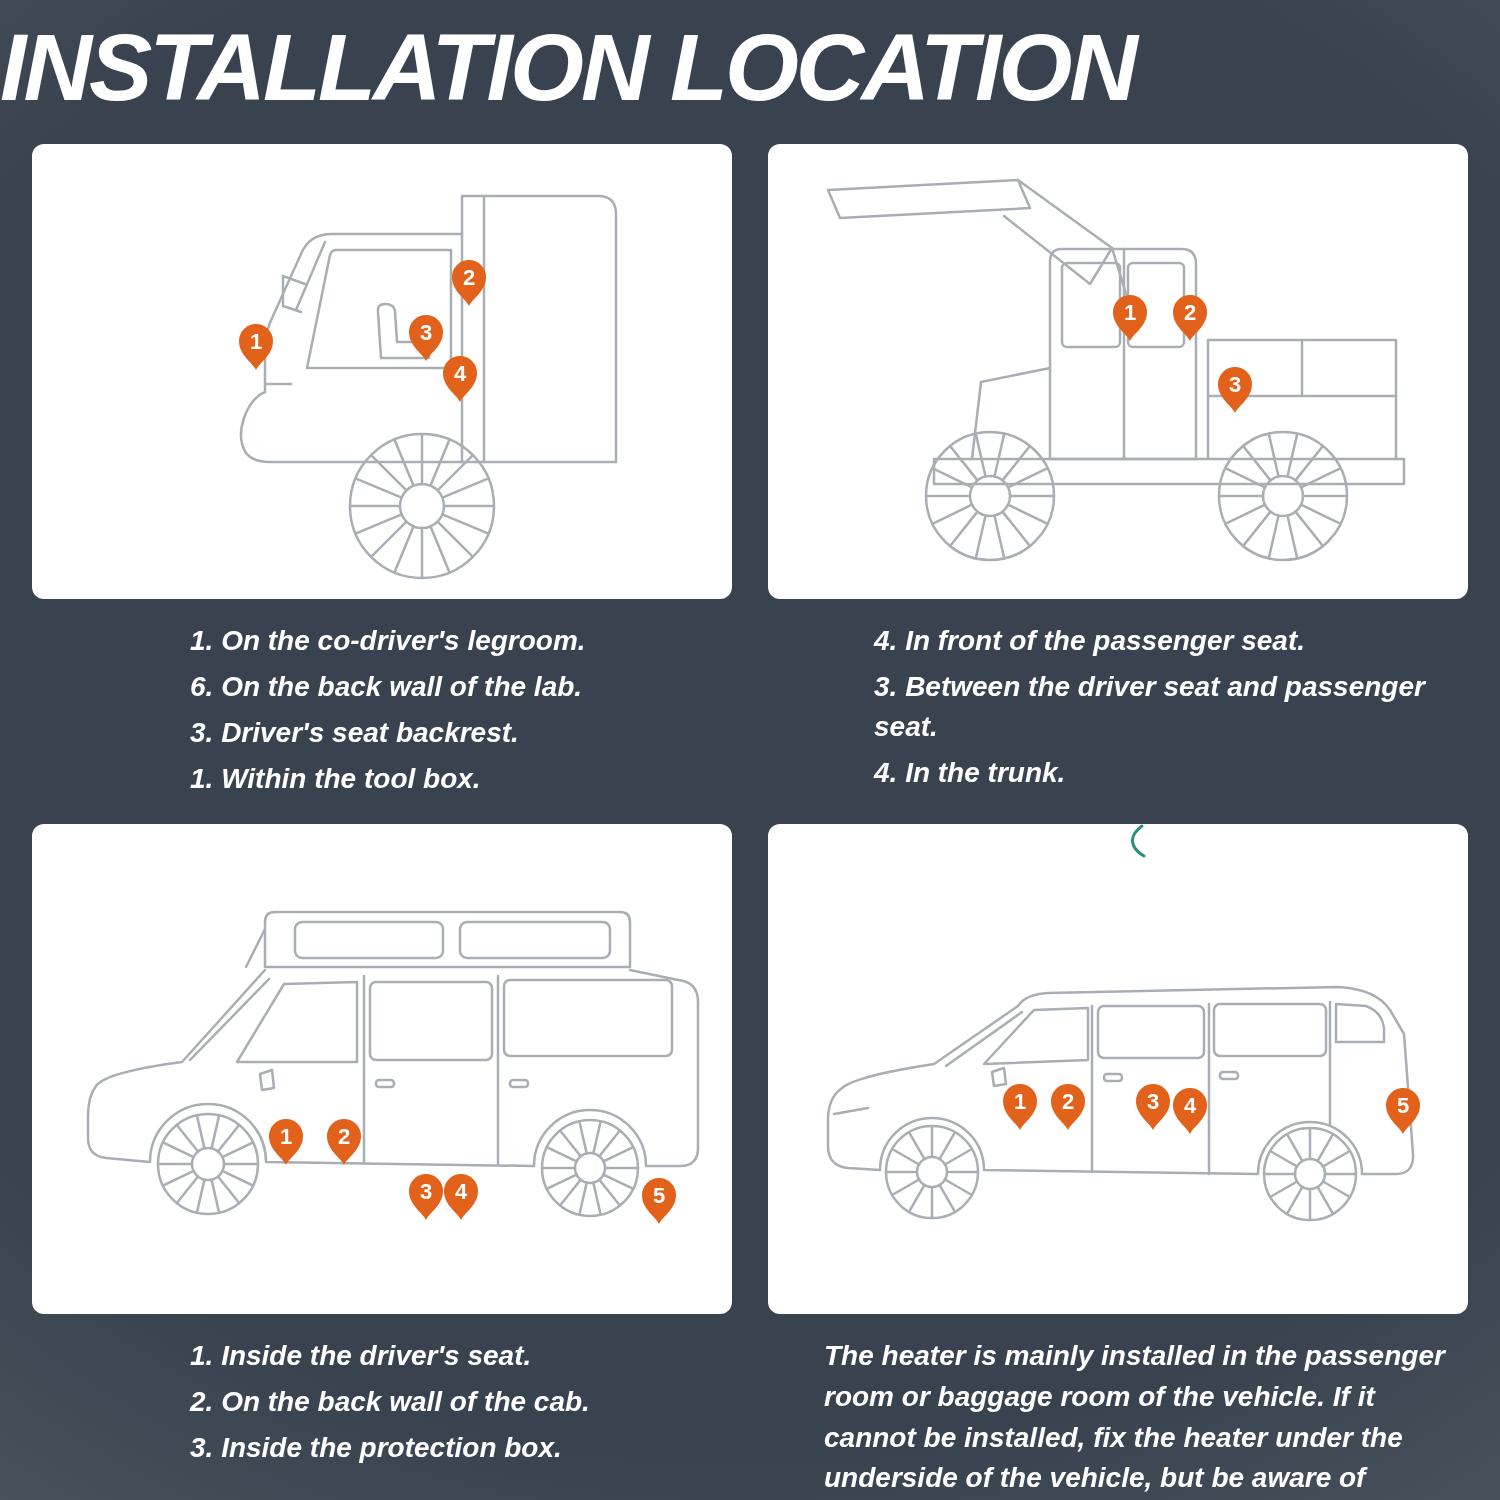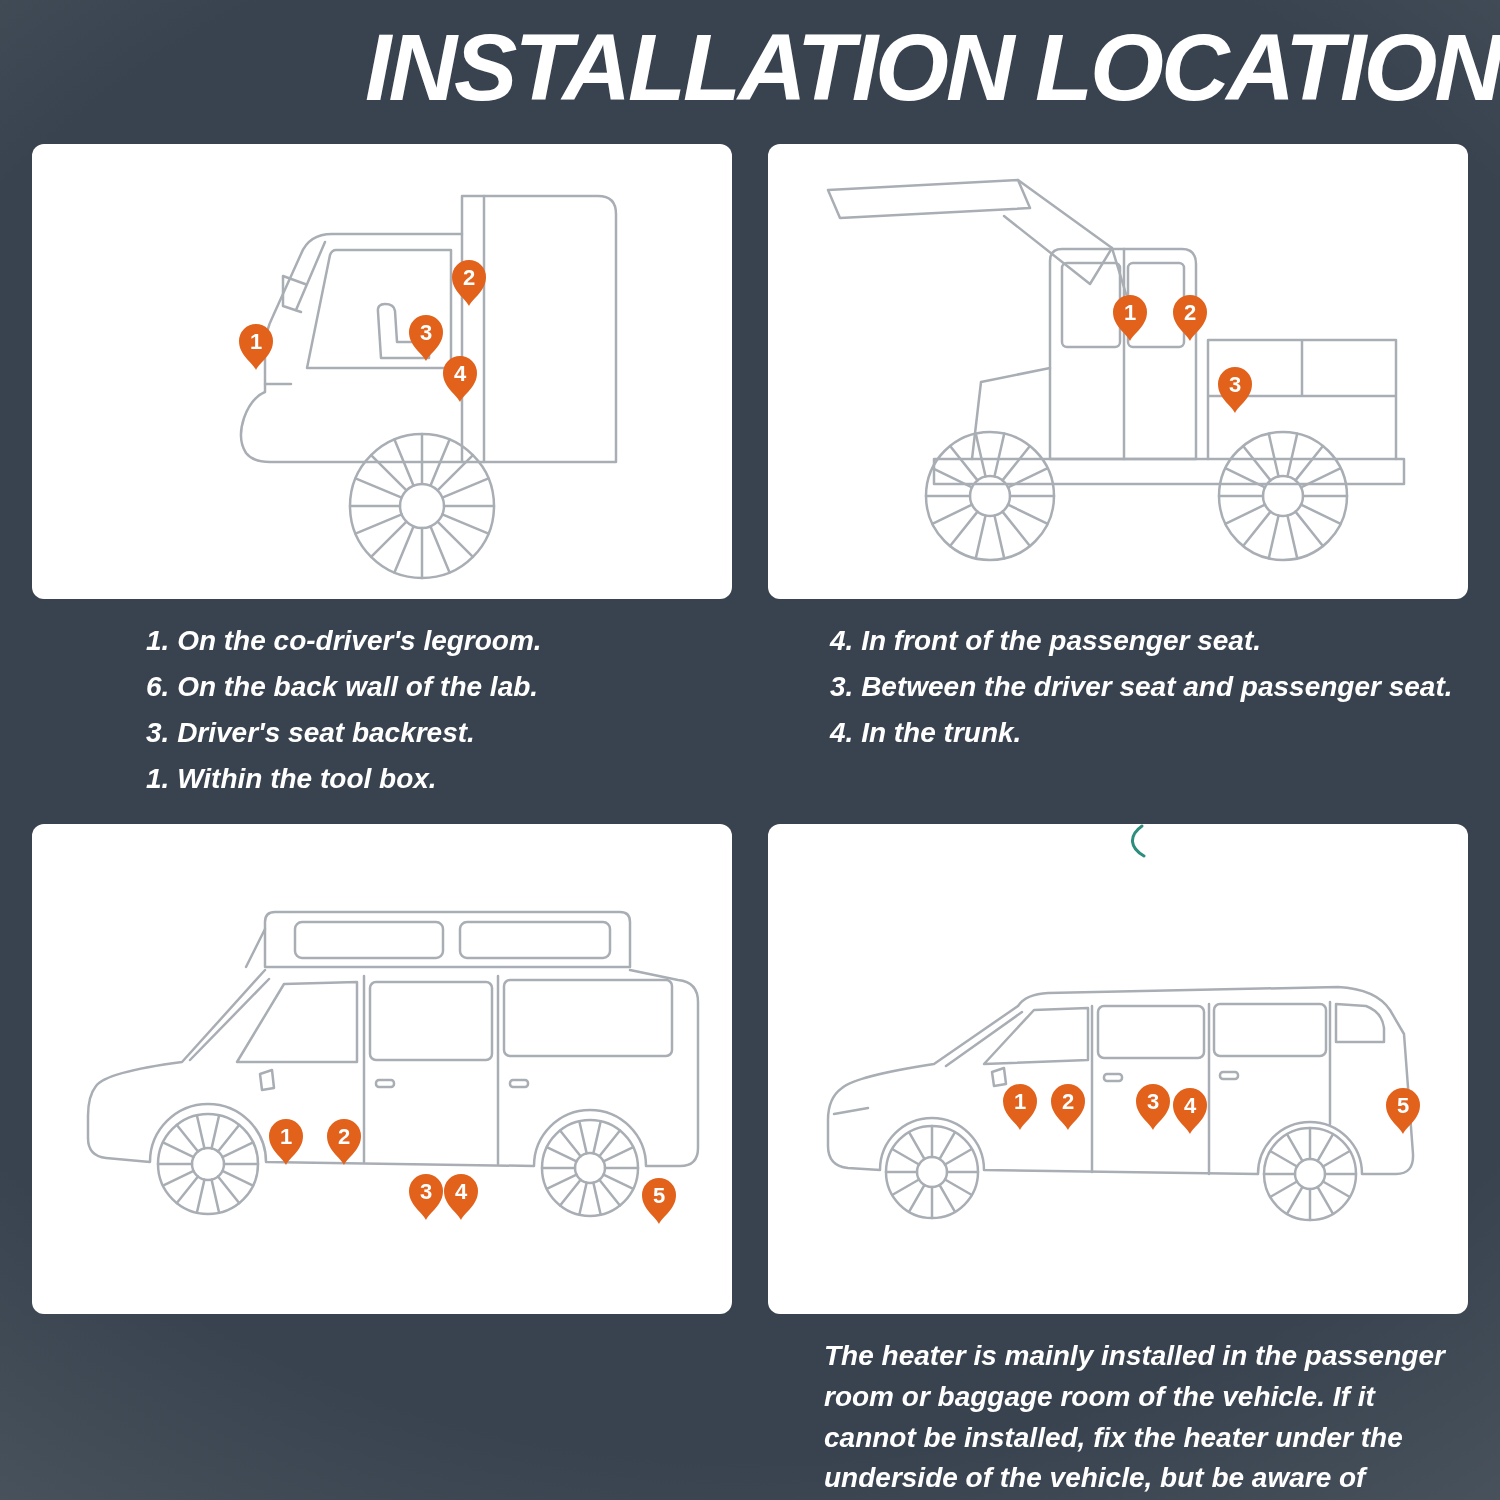--- a/index.html
+++ b/index.html
@@ -6,21 +6,21 @@
   html, body { width: 1500px; height: 1500px; }
   body {
     font-family: "Liberation Sans", sans-serif;
     background: radial-gradient(115% 95% at 50% 45%,
                 var(--bg-center, #39434f) 55%,
                 var(--bg-edge, #5f6871) 100%);
     color: var(--note-text, #ffffff);
     overflow: hidden;
   }
   .title {
-    text-align: right;
+    text-align: left;
     font-size: 95px;
     font-weight: bold;
     font-style: italic;
     letter-spacing: -3px;
     line-height: 1.12;
     padding-top: 14px;
     margin-bottom: 24px;
     white-space: nowrap;
   }
   .grid {
@@ -42,21 +42,21 @@
   .panel svg { display: block; width: 100%; height: 100%; }
   .notes {
     list-style: none;
     margin-top: 22px;
     min-height: 164px;
     font-size: 28px;
     font-weight: bold;
     font-style: italic;
     line-height: 1.42;
   }
-  .notes li { margin-bottom: 6px; }
+  .notes li { margin-bottom: 6px; margin-left: 44px; }
   .pad-wide { padding-left: 114px; }
   .pad-narrow { padding-left: 62px; }
   .paragraph {
     margin: 22px 0 0 56px;
     max-width: 644px;
     font-size: 28px;
     font-weight: bold;
     font-style: italic;
     line-height: 1.45;
   }
@@ -294,20 +294,25 @@
             <path class="pin-shape" d="M0,0 C-4,-8 -17,-15 -17,-29 A17,17 0 1 1 17,-29 C17,-15 4,-8 0,0 Z"></path>
             <text class="pin-num" y="-21">4</text>
           </g>
           <g class="pin" transform="translate(627,400)">
             <path class="pin-shape" d="M0,0 C-4,-8 -17,-15 -17,-29 A17,17 0 1 1 17,-29 C17,-15 4,-8 0,0 Z"></path>
             <text class="pin-num" y="-21">5</text>
           </g>
         </g>
       </svg>
     </div>
+    <ul class="notes pad-wide">
+      <li>1. Inside the driver's seat.</li>
+      <li>2. On the back wall of the cab.</li>
+      <li>3. Inside the protection box.</li>
+    </ul>
   </section>
 
   <section class="cell">
     <div class="panel">
       <svg viewBox="0 0 700 490">
         <path class="squiggle" d="M374,2 C360,12 362,24 376,32"></path>
         <g class="art">
           <path d="M166,240 L250,182 Q258,170 280,169 L570,163 Q608,165 622,186 L636,210 L645,330 Q646,350 628,350 L594,350 A52,52 0 0 0 490,350 L216,346 A52,52 0 0 0 112,346 L80,344 Q60,342 60,322 L60,296 Q60,274 74,264 Q88,252 166,240 Z"></path>
           <path d="M254,188 L178,242"></path>
           <path d="M266,186 L320,184 L320,236 L216,240 Z"></path>

